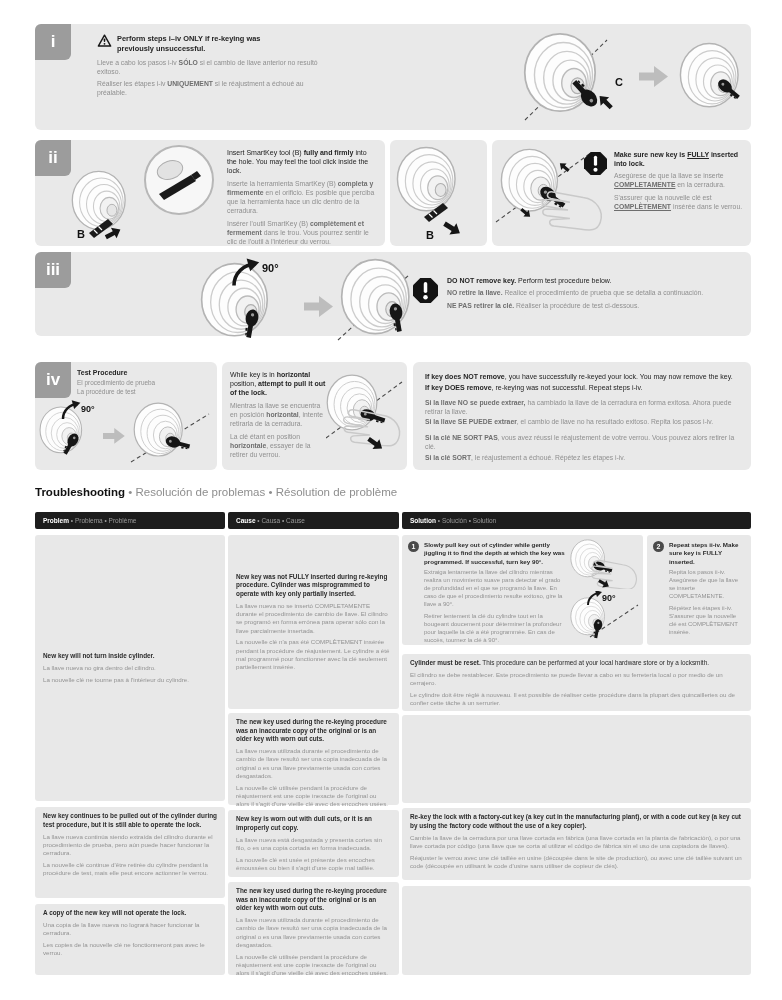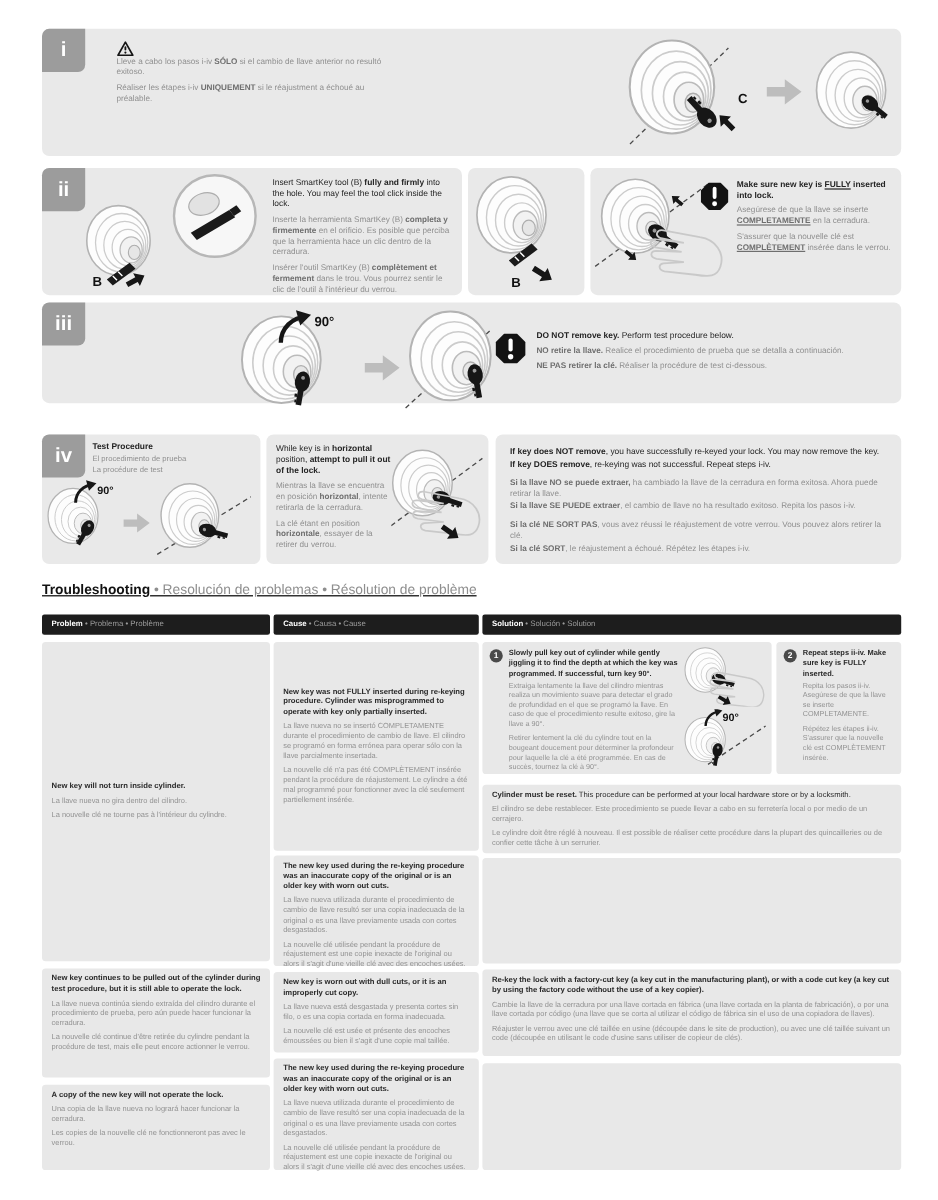--- a/index.html
+++ b/index.html
@@ -120,20 +120,21 @@
 
 <div class="page">
 
   <section class="panel" id="step-i">
     <div class="badge">i</div>
     <div class="abs" style="left:62px;top:10px;width:250px;">
       <div style="display:flex;gap:5px;align-items:flex-start;">
         <svg width="15" height="14" viewBox="0 0 100 100">
             <use href="#warntri"></use>
           </svg>
+        <p class="sen" style="width:172px;font-size:7.4px;margin-bottom:5px;"><span class="seg b">Perform steps i–iv ONLY if re-keying was previously unsuccessful.</span></p>
       </div>
       <p class="str" style="width:235px;"><span class="seg">Lleve a cabo los pasos i-iv </span><span class="seg b">SÓLO</span><span class="seg"> si el cambio de llave anterior no resultó exitoso.</span></p>
       <p class="str" style="width:235px;"><span class="seg">Réaliser les étapes i-iv </span><span class="seg b">UNIQUEMENT</span><span class="seg"> si le réajustment a échoué au préalable.</span></p>
     </div>
     <svg class="abs" style="left:486px;top:4px;" width="226" height="98" viewBox="0 0 226 98">
       <line class="dash" x1="4" y1="92" x2="86" y2="12"></line>
       <use href="#knob" transform="translate(2,4) scale(0.88)"></use>
       <g transform="translate(68,70) rotate(-132)">
           <use href="#key"></use>
         </g>
@@ -290,21 +291,21 @@
     <div class="abs" style="left:12px;top:10px;width:315px;">
       <p class="sen tight"><span class="seg b">If key does NOT remove</span><span class="seg">, you have successfully re-keyed your lock. You may now remove the key.</span></p>
       <p class="sen tight gap"><span class="seg b">If key DOES remove</span><span class="seg">, re-keying was not successful. Repeat steps i-iv.</span></p>
       <p class="str tight"><span class="seg b">Si la llave NO se puede extraer,</span><span class="seg"> ha cambiado la llave de la cerradura en forma exitosa. Ahora puede retirar la llave.</span></p>
       <p class="str tight gap"><span class="seg b">Si la llave SE PUEDE extraer</span><span class="seg">, el cambio de llave no ha resultado exitoso. Repita los pasos i-iv.</span></p>
       <p class="str tight"><span class="seg b">Si la clé NE SORT PAS</span><span class="seg">, vous avez réussi le réajustement de votre verrou. Vous pouvez alors retirer la clé.</span></p>
       <p class="str tight"><span class="seg b">Si la clé SORT</span><span class="seg">, le réajustement a échoué. Répétez les étapes i-iv.</span></p>
     </div>
   </section>
 
-  <h2 id="ts-title" style="margin:0;font-weight:normal;text-decoration:underline;"><span class="seg b">Troubleshooting</span><span class="seg"> • Resolución de problemas • Résolution de problème</span></h2>
+  <h2 id="ts-title" style="margin:0;font-weight:normal;"><span class="seg b">Troubleshooting</span><span class="seg"> • Resolución de problemas • Résolution de problème</span></h2>
 
   <div class="th" id="th-problem"><span class="seg b">Problem</span><span class="seg"> • Problema • Problème</span></div>
   <div class="th" id="th-cause"><span class="seg b">Cause</span><span class="seg"> • Causa • Cause</span></div>
   <div class="th" id="th-solution"><span class="seg b">Solution</span><span class="seg"> • Solución • Solution</span></div>
 
   <div class="cell vcenter" id="cell-problem-1">
     <p class="cen">New key will not turn inside cylinder.</p>
     <p class="ctr">La llave nueva no gira dentro del cilindro.</p>
     <p class="ctr" style="margin:0">La nouvelle clé ne tourne pas à l'intérieur du cylindre.</p>
   </div>

